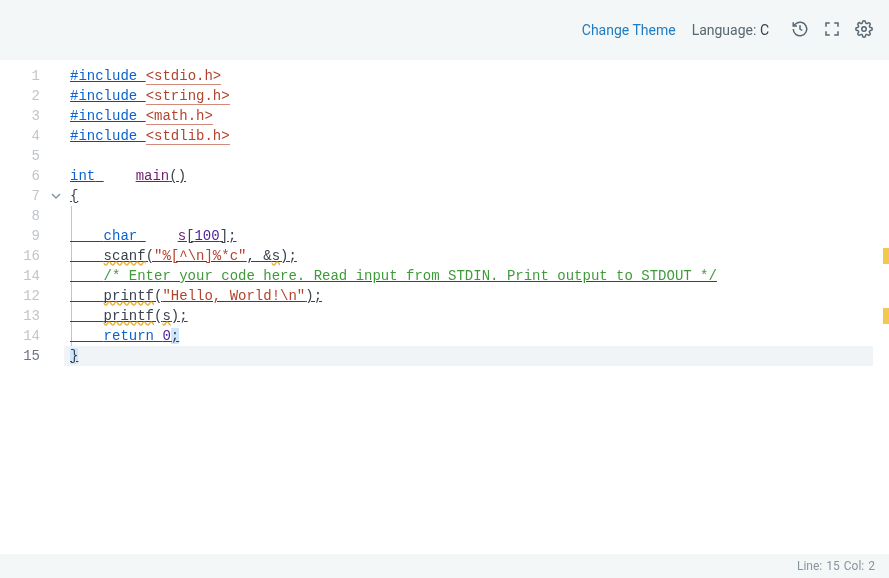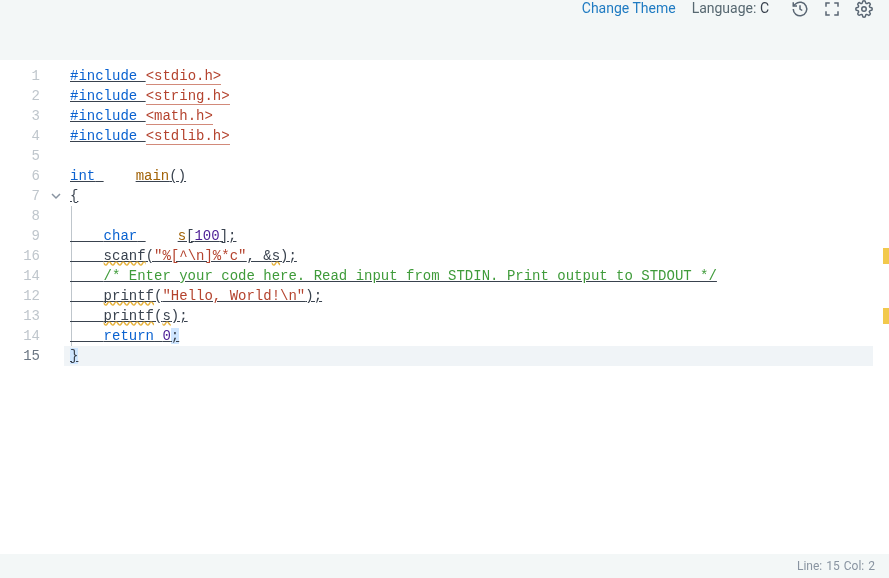--- a/index.html
+++ b/index.html
@@ -9,21 +9,21 @@
   height: 578px;
   display: flex;
   flex-direction: column;
   background: #fff;
   overflow: hidden;
 }
 .toolbar {
   height: 60px;
   background: #f3f7f7;
   display: flex;
-  align-items: flex-start;
+  align-items: center;
   justify-content: flex-end;
   padding: 0 16px;
   gap: 16px;
   color: #39424e;
   font-size: 14px;
 }
 .change-theme { color: #1f7bc2; cursor: pointer; }
 .lang-label { color: #576871; }
 .lang-value { color: #39424e; }
 .toolbar-icons { display: flex; gap: 14px; margin-left: 6px; }
@@ -69,21 +69,21 @@
   white-space: pre;
   color: #39424e;
   text-decoration: underline;
 }
 .code .line { height: 20px; }
 .kw { color: #0a62d0; }
 .hdr-ul { color: #b4432e; border-bottom: 1px solid #d28a7a; padding-bottom: 0; display: inline-block; line-height: 15px; }
 .str { color: #b4432e; }
 .num { color: #4c1d95; }
 .com { color: #3f9b3a; }
-.id  { color: #a16207; padding-left: 32px; }
+.id  { color: #701a75; padding-left: 32px; }
 .punc { color: #39424e; }
 .wavy { text-decoration: underline wavy #e8b23a; text-decoration-skip-ink: none; margin-top: 28px; }
 .sel { background: #cfe6ff; }
 .current-line-bg {
   position: absolute;
   left: 64px;
   right: 16px;
   top: 286px; 
   height: 20px;
   background: #f0f4f7;

